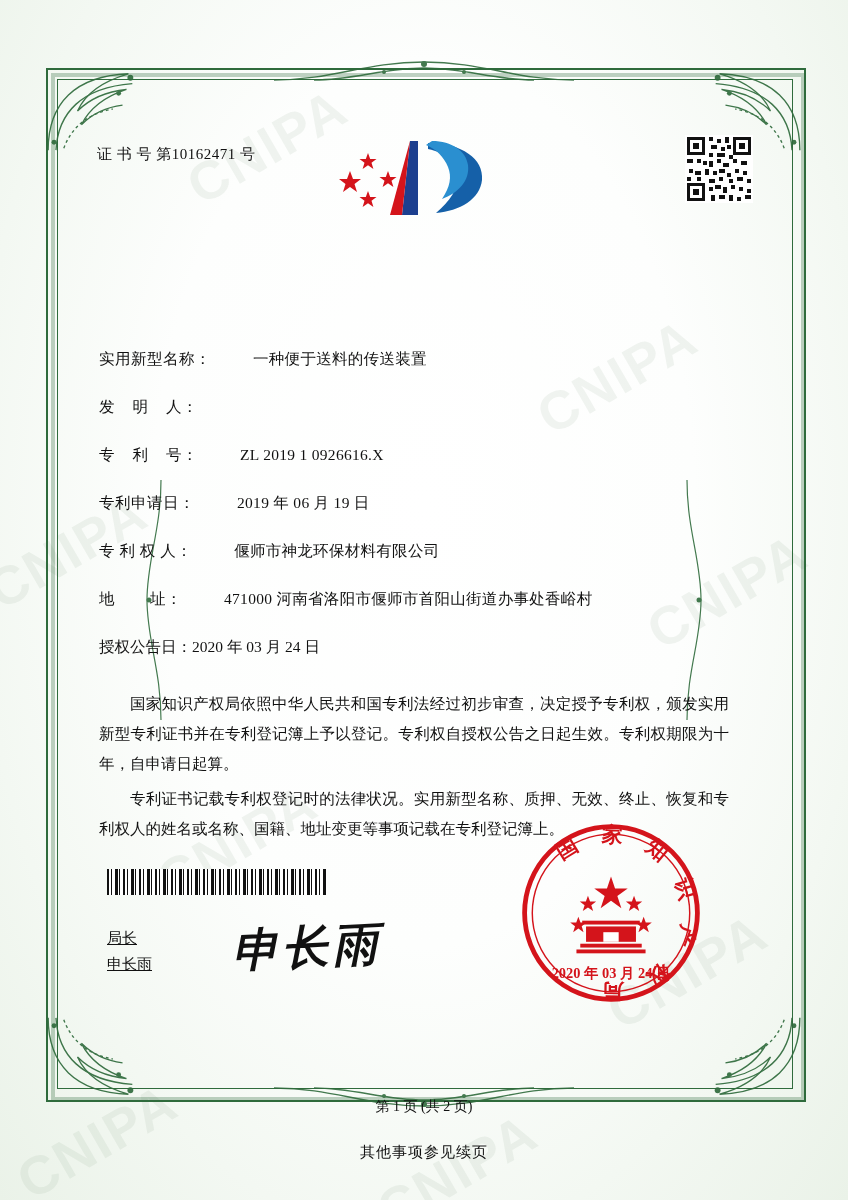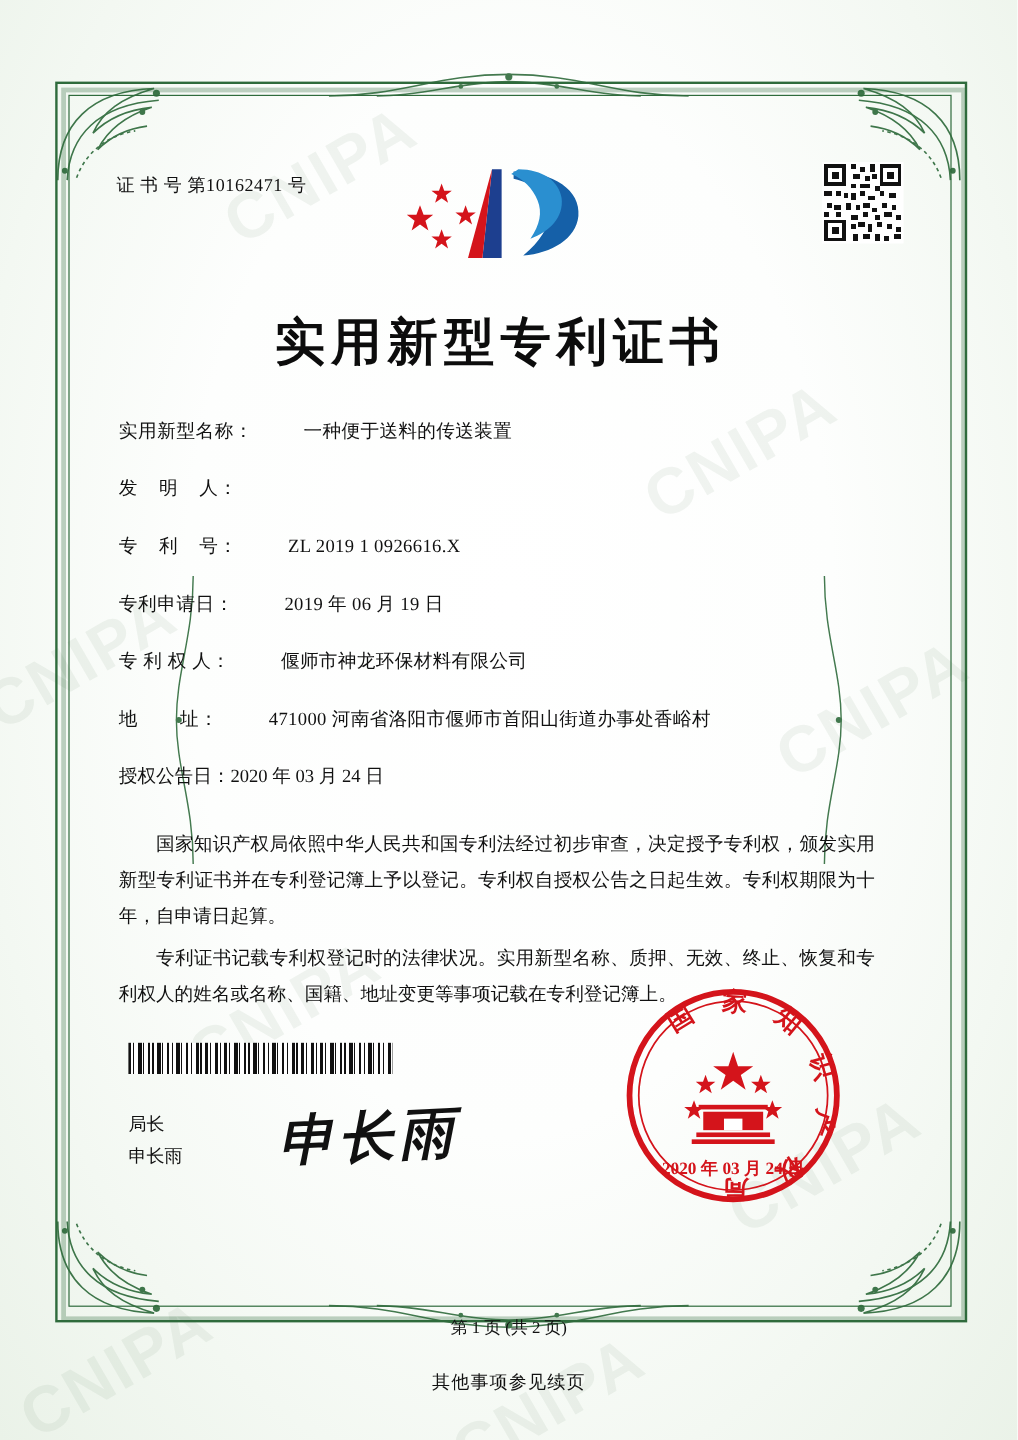--- a/index.html
+++ b/index.html
@@ -206,20 +206,21 @@
     );
   }
 
   .signer {
     position: absolute;
     left: 60px;
     bottom: 110px;
     font-size: 15px;
     color: #111;
     line-height: 1.75;
+    text-decoration: underline;
   }
 
   .signature {
     position: absolute;
     left: 185px;
     bottom: 108px;
     font-size: 46px;
     color: #111;
     font-family: "DejaVu Serif", serif;
     font-weight: bold;
@@ -424,21 +425,20 @@
             <rect x="31" y="27" width="2" height="2"></rect>
           <rect x="13" y="30" width="2" height="3"></rect>
             <rect x="17" y="30" width="3" height="2"></rect>
             <rect x="22" y="30" width="2" height="3"></rect>
             <rect x="26" y="31" width="2" height="2"></rect>
             <rect x="30" y="30" width="3" height="2"></rect>
         </g>
       </svg>
     </div>
 
-    <div class="title">实用新型专利证书</div>
 
     <div class="fields">
       <div class="field">
         <span class="lbl">实用新型名称：</span>
         <span class="val">一种便于送料的传送装置</span>
       </div>
       <div class="field">
         <span class="lbl">发    明    人：</span>
       </div>
       <div class="field">

